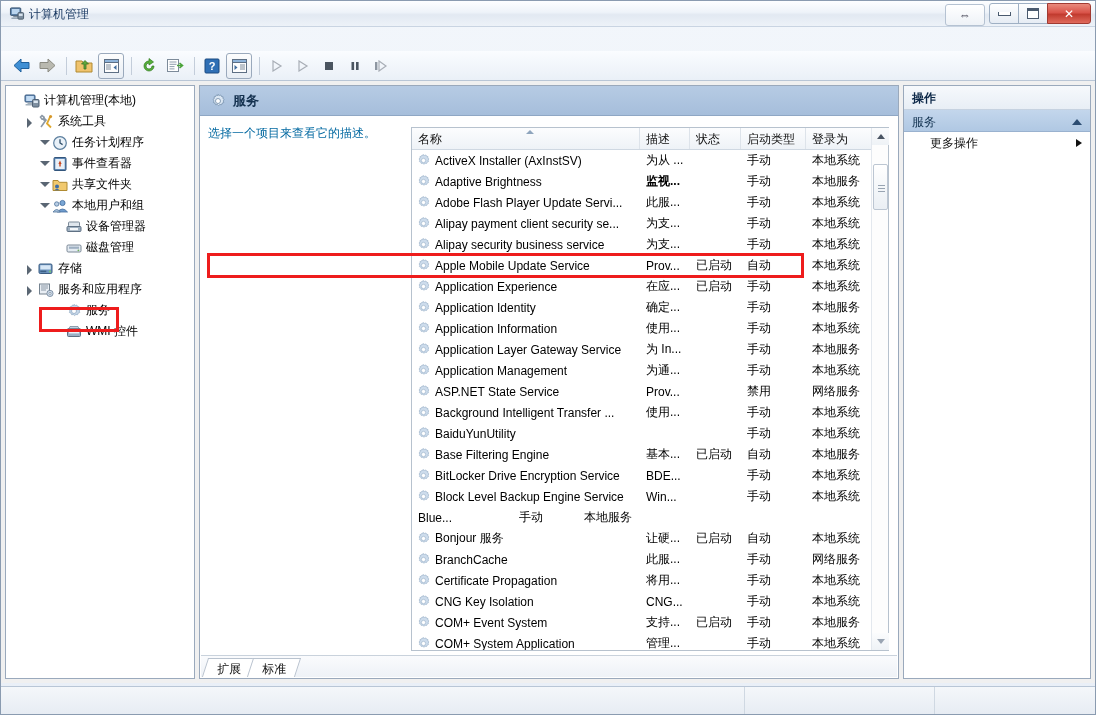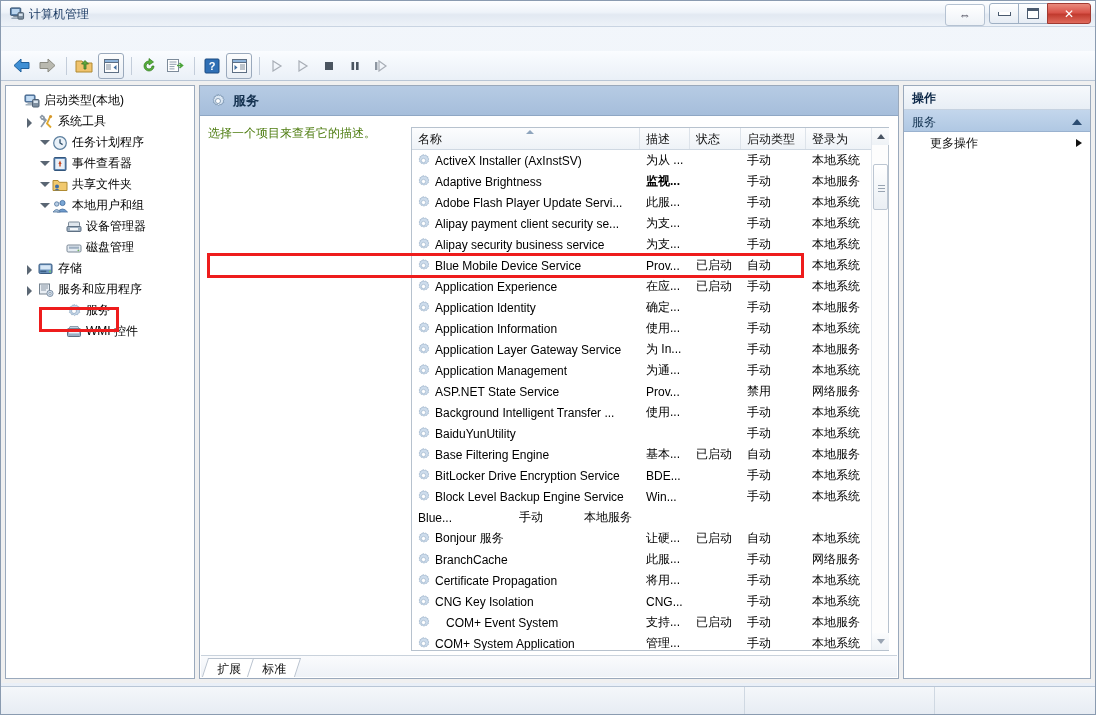--- a/index.html
+++ b/index.html
@@ -121,21 +121,21 @@
     background:linear-gradient(#b6cbe4,#a6bedb);
     border-bottom:1px solid #8fa7c4;
     box-sizing:border-box;display:flex;align-items:center;padding-left:10px;
   }
   .cheader .ch-icon{width:16px;height:16px;margin-right:7px;}
   .cheader .ch-text{font-size:13px;color:#14314f;font-weight:bold;}
   .desc-area{
     position:absolute;left:0;top:31px;width:205px;height:530px;
     background:#fff;
   }
-  .desc-text{position:absolute;left:8px;top:8px;font-size:12px;color:#4d7c0f;}
+  .desc-text{position:absolute;left:8px;top:8px;font-size:12px;color:#0369a1;}
 
   
   .listwrap{
     position:absolute;left:211px;top:41px;width:478px;height:524px;
     border:1px solid #b7c2ce;box-sizing:border-box;background:#fff;
   }
   .lhead{
     display:flex;height:22px;
     background:linear-gradient(#fcfdfe,#eef2f7);
     border-bottom:1px solid #cfd8e2;
@@ -359,21 +359,21 @@
         <div class="trow" style="padding-left:0px;">
           <span class="tw none"></span>
           <svg class="ticon" viewBox="0 0 16 16">
             <rect x="1" y="2" width="10" height="7" rx="1" fill="#6a90bb" stroke="#3b5c82"></rect>
             <rect x="2.2" y="3" width="7.6" height="5" fill="#c3dcf4"></rect>
             <rect x="3.5" y="9.5" width="5" height="1.3" fill="#8e9daa"></rect>
             <rect x="1.5" y="11" width="9" height="1.6" rx="0.6" fill="#a3b1be"></rect>
             <rect x="8.5" y="6.5" width="6.5" height="7.5" rx="1" fill="#7f90a1" stroke="#4f6073"></rect>
             <rect x="9.6" y="7.6" width="4.3" height="2.4" fill="#dce7f1"></rect>
           </svg>
-          <span class="tlabel">启动类型(本地)</span>
+          <span class="tlabel">计算机管理(本地)</span>
         </div>
 
         <div class="trow" style="padding-left:14px;">
           <span class="tw exp"></span>
           <svg class="ticon" viewBox="0 0 16 16">
             <path d="M3 13 L8 6 L6.5 4.5 L4 5 L2.5 3 L4 1.5 L6 3 L5.5 5.5 L7 7" stroke="#8c99a7" stroke-width="1.6" fill="none"></path>
             <path d="M12.5 2 L9 9.5 L10.5 11 L13 13.5" stroke="#e0a92e" stroke-width="1.8" fill="none"></path>
             <circle cx="12.6" cy="2.6" r="1.5" fill="#d6972a"></circle>
           </svg>
           <span class="tlabel">系统工具</span>
@@ -584,21 +584,21 @@
               <div class="lcell" style="width: 51px;"></div>
               <div class="lcell" style="width: 65px;">手动</div>
               <div class="lcell" style="width: 67px;">本地系统</div>
             </div>
             <div class="lrow">
               <div class="lcell name" style="width: 228px;">
                 <svg class="svc-ico" viewBox="0 0 16 16">
                   <path d="M8 1.6 l1.1 1 1.5 -0.5 0.7 1.4 1.5 0.3 -0.2 1.6 1.2 0.9 -0.9 1.3 0.5 1.5 -1.5 0.6 -0.6 1.5 -1.6 -0.2 -1.2 1 -1.2 -1 -1.6 0.2 -0.6 -1.5 -1.5 -0.6 0.5 -1.5 -0.9 -1.3 1.2 -0.9 -0.2 -1.6 1.5 -0.3 0.7 -1.4 1.5 0.5 Z" fill="#cddcec" stroke="#9bb2c9" stroke-width="0.7"></path>
                   <circle cx="8" cy="8" r="2.3" fill="#ffffff" stroke="#9bb2c9" stroke-width="0.7"></circle>
                 </svg>
-                <span>Blue Mobile Device Service</span>
+                <span>Apple Mobile Update Service</span>
               </div>
               <div class="lcell" style="width: 50px;">Prov...</div>
               <div class="lcell" style="width: 51px;">已启动</div>
               <div class="lcell" style="width: 65px;">自动</div>
               <div class="lcell" style="width: 67px;">本地系统</div>
             </div>
             <div class="lrow">
               <div class="lcell name" style="width: 228px;">
                 <svg class="svc-ico" viewBox="0 0 16 16">
                   <path d="M8 1.6 l1.1 1 1.5 -0.5 0.7 1.4 1.5 0.3 -0.2 1.6 1.2 0.9 -0.9 1.3 0.5 1.5 -1.5 0.6 -0.6 1.5 -1.6 -0.2 -1.2 1 -1.2 -1 -1.6 0.2 -0.6 -1.5 -1.5 -0.6 0.5 -1.5 -0.9 -1.3 1.2 -0.9 -0.2 -1.6 1.5 -0.3 0.7 -1.4 1.5 0.5 Z" fill="#cddcec" stroke="#9bb2c9" stroke-width="0.7"></path>
@@ -793,21 +793,21 @@
                   <circle cx="8" cy="8" r="2.3" fill="#ffffff" stroke="#9bb2c9" stroke-width="0.7"></circle>
                 </svg>
                 <span>CNG Key Isolation</span>
               </div>
               <div class="lcell" style="width: 50px;">CNG...</div>
               <div class="lcell" style="width: 51px;"></div>
               <div class="lcell" style="width: 65px;">手动</div>
               <div class="lcell" style="width: 67px;">本地系统</div>
             </div>
             <div class="lrow">
-              <div class="lcell name" style="width: 228px; gap: 11px;">
+              <div class="lcell name" style="width: 228px;">
                 <svg class="svc-ico" viewBox="0 0 16 16">
                   <path d="M8 1.6 l1.1 1 1.5 -0.5 0.7 1.4 1.5 0.3 -0.2 1.6 1.2 0.9 -0.9 1.3 0.5 1.5 -1.5 0.6 -0.6 1.5 -1.6 -0.2 -1.2 1 -1.2 -1 -1.6 0.2 -0.6 -1.5 -1.5 -0.6 0.5 -1.5 -0.9 -1.3 1.2 -0.9 -0.2 -1.6 1.5 -0.3 0.7 -1.4 1.5 0.5 Z" fill="#cddcec" stroke="#9bb2c9" stroke-width="0.7"></path>
                   <circle cx="8" cy="8" r="2.3" fill="#ffffff" stroke="#9bb2c9" stroke-width="0.7"></circle>
                 </svg>
                 <span>COM+ Event System</span>
               </div>
               <div class="lcell" style="width: 50px;">支持...</div>
               <div class="lcell" style="width: 51px;">已启动</div>
               <div class="lcell" style="width: 65px;">手动</div>
               <div class="lcell" style="width: 67px;">本地服务</div>

